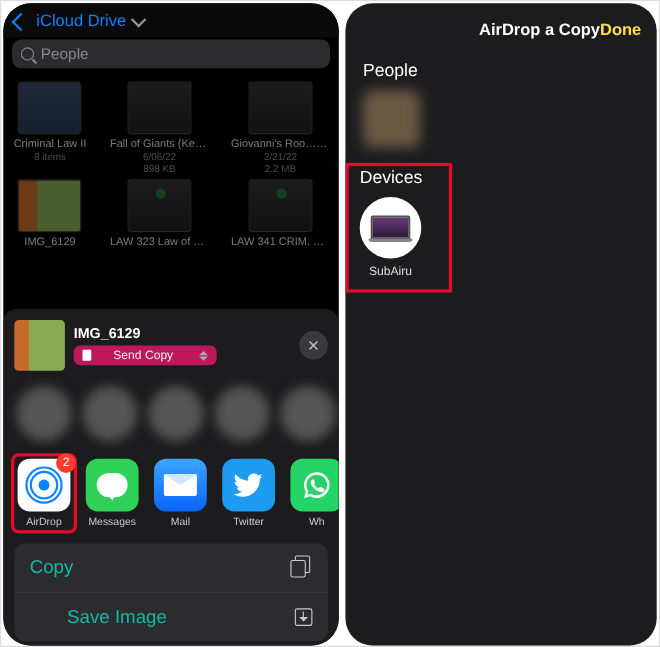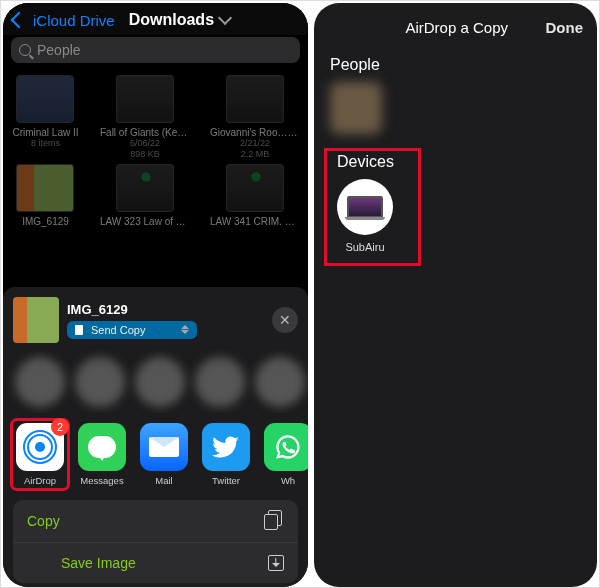--- a/index.html
+++ b/index.html
@@ -128,26 +128,26 @@
   }
   .sheet-thumb {
     width: 46px; height: 46px; border-radius: 4px;
     background: linear-gradient(90deg,#c76a2a 30%,#8a5 30%);
     flex-shrink: 0;
   }
   .sheet-titlebox { flex: 1; }
   .sheet-title { font-size: 13px; font-weight: 600; }
   .sendcopy {
     margin-top: 4px;
-    background: #0369a1;
+    background: #be185d;
     border-radius: 6px;
     padding: 3px 8px;
     font-size: 11px;
     color: #eee;
-    display: inline-flex; align-items: center; gap: 8px;
+    display: inline-flex; align-items: center; gap: 20px;
     width: 130px; justify-content: center;
   }
   .doc-icon {
     width: 8px; height: 10px;
     background: #fff;
     border-radius: 1px;
   }
   .updown {
     margin-left: auto;
     width: 8px; height: 12px;
@@ -233,22 +233,22 @@
 
   .actions {
     margin: 6px 10px 0;
     background: #2c2c2e;
     border-radius: 10px;
     overflow: hidden;
   }
   .action {
     display: flex; align-items: center; justify-content: space-between;
     padding: 12px 14px;
-    font-size: 14px;
-    color: #84cc16;
+    font-size: 17px;
+    color: #14b8a6;
     border-bottom: 1px solid #3a3a3c;
   }
   .action:last-child { border-bottom: none; padding-left: 48px; }
   .copy-icon, .save-icon {
     width: 18px; height: 18px;
   }
   .copy-icon { position: relative; }
   .copy-icon::before, .copy-icon::after {
     content: ""; position: absolute; width: 12px; height: 14px;
     border: 1.5px solid #ccc; border-radius: 2px;
@@ -263,22 +263,22 @@
     outline: 3px solid #e20b2a;
     outline-offset: 2px;
     border-radius: 2px;
   }
 
   
   .r-header {
     display: flex; align-items: center; justify-content: space-between;
     padding: 16px 14px 10px;
   }
-  .r-title { flex: 1; text-align: center; font-size: 15px; font-weight: 400; color: #fff; }
-  .r-done { color: #e5e5e5; font-size: 15px; font-weight: 600; }
+  .r-title { flex: 1; text-align: right; font-size: 15px; font-weight: 700; color: #fff; }
+  .r-done { color: #fde047; font-size: 15px; font-weight: 600; }
 
   .section-label {
     font-size: 16px; font-weight: 400; color: #fff;
     padding: 10px 16px 8px;
   }
   .people-row, .devices-row {
     padding: 0 16px 14px;
     display: flex; gap: 14px;
   }
   .person {
@@ -305,34 +305,33 @@
   .laptop::after {
     content: ""; position: absolute; left: -4px; right: -4px; bottom: -4px;
     height: 3px; background: #888; border-radius: 0 0 3px 3px;
   }
   .device-name { font-size: 11px; color: #ddd; }
 
   .devices-highlight {
     display: inline-block;
     padding: 0 8px 8px 6px;
     border: 3px solid #e20b2a;
-    margin-left: 10px;
+    margin-left: 0;
   }
   .devices-highlight .section-label { padding-left: 4px; padding-top: 2px; }
   .devices-highlight .devices-row { padding: 0 4px 2px; }
 </style>
 </head>
 <body>
 
 <div class="pane pane-left">
 
   <div class="navbar">
     <span class="chevron-left"></span>
     <span class="back-link">iCloud Drive</span>
-    <span class="nav-title">Downloads</span>
     <span class="chevron-down"></span>
   </div>
 
   <div class="searchbar">
     <span class="search-glyph"></span>
     <span>People</span>
   </div>
 
   <div class="grid">
     <div class="file">

